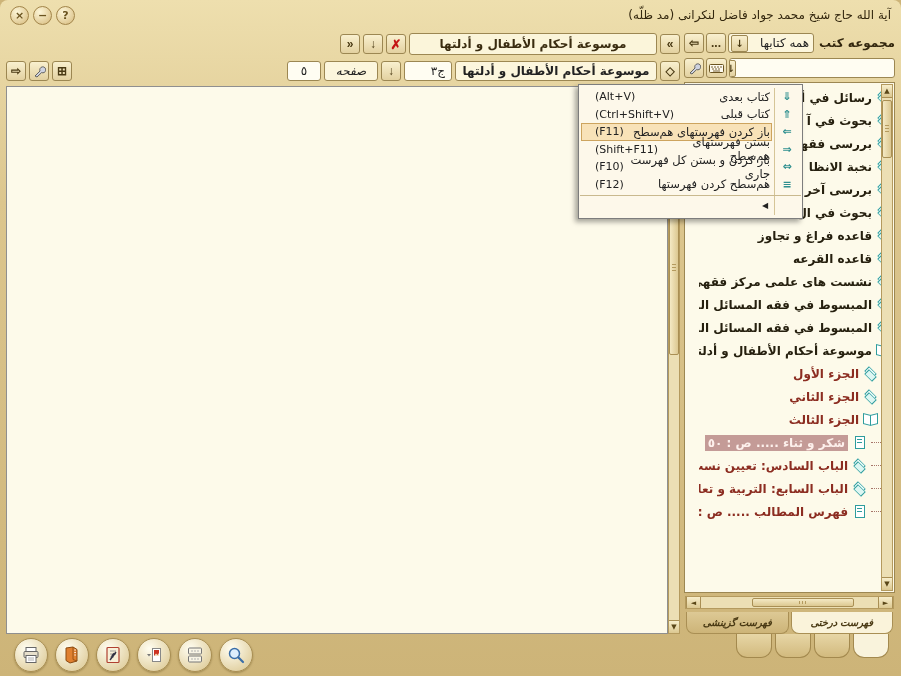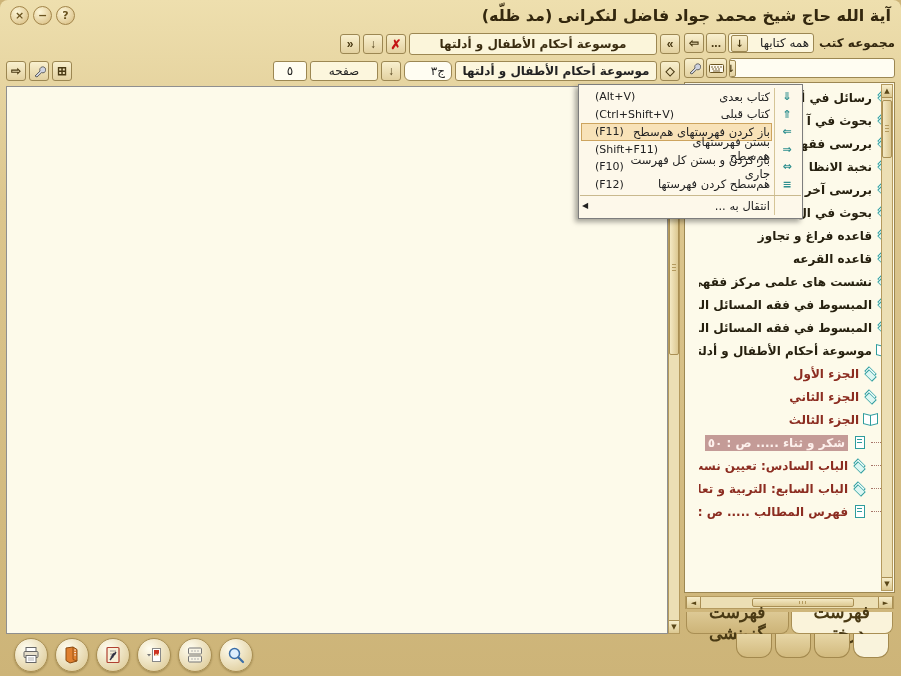--- a/index.html
+++ b/index.html
@@ -3,43 +3,43 @@
 <meta charset="utf-8">
 <style>
   html,body{margin:0;padding:0;}
   body{width:901px;height:676px;overflow:hidden;font-family:"DejaVu Sans",sans-serif;background:#cdb478;}
   .window{position:relative;width:901px;height:676px;box-sizing:border-box;
     background:linear-gradient(180deg,#eedfae 0%,#dcc68e 30%,#cdb478 100%);
     border-radius:8px 8px 0 0;padding:0 6px;}
   .flex{flex:1;}
   
   .titlebar{height:26px;display:flex;align-items:center;padding:2px 4px 0;}
-  .title{font-size:16px;font-weight:bold;color:#33270e;white-space:nowrap;}
+  .title{font-size:12px;font-weight:normal;color:#33270e;white-space:nowrap;}
   .winbtns{display:flex;gap:4px;}
   .wbtn{width:17px;height:17px;border-radius:50%;border:1px solid #a2854a;
     background:radial-gradient(circle at 35% 30%,#fdf6d8,#d6ba7c);
     color:#6b5420;font-size:11px;font-weight:bold;display:flex;align-items:center;justify-content:center;line-height:1;}
   
   .tbtn{height:20px;min-width:20px;box-sizing:border-box;border:1px solid #9c8752;border-radius:3px;
     background:linear-gradient(#f9f0cf,#e3d1a0);font-size:12px;font-weight:bold;color:#4a3a14;
     display:flex;align-items:center;justify-content:center;padding:0 2px;}
   .tbtn.red{color:#c41414;font-size:13px;}
   .field{background:#fcf6dd;border:1px solid #9c8752;border-radius:3px;height:20px;box-sizing:border-box;
     display:flex;align-items:center;font-size:12px;padding:0 6px;color:#222;white-space:nowrap;overflow:hidden;}
   
   .content{display:flex;height:606px;gap:4px;}
   .main{flex:1;display:flex;flex-direction:column;padding-top:4px;gap:3px;min-width:0;}
   .tabrow,.tabrow2{display:flex;gap:3px;height:24px;align-items:center;}
   .doctab{height:22px;box-sizing:border-box;border:1px solid #9c8752;border-radius:3px;
     display:flex;align-items:center;justify-content:center;font-size:12px;font-weight:bold;color:#3a2c10;padding:0 10px;}
   .doctab.active{background:#fbf5da;flex:0 0 248px;}
   .doctab.other{background:#efe4bb;flex:1;}
   .title-field{width:202px;justify-content:center;font-weight:bold;}
-  .vol-field{width:48px;background:#fffdf2;border-radius:6px;}
-  .page-label{width:68px;justify-content:center;}
+  .vol-field{width:48px;background:#fffdf2;}
+  .page-label{width:54px;justify-content:center;font-style:italic;}
   .page-value{width:34px;background:#fffdf2;justify-content:center;}
   
   .docwrap{flex:1;display:flex;min-height:0;}
   .docarea{flex:1;background:#fdfaea;border:1px solid #8f8f8f;padding:8px 10px 0;overflow:hidden;min-width:0;}
   .dline{height:37px;line-height:37px;font-size:14.5px;color:#141414;white-space:nowrap;overflow:hidden;}
   .dline.j{text-align:justify;text-align-last:justify;}
   .dline.r{text-align:right;}
   .dline.h{text-align:center;color:#c00000;font-weight:bold;font-size:13.5px;}
   .dline.i1{text-align:right;padding-right:138px;}
   .dline.i2{text-align:right;padding-right:228px;}
@@ -87,22 +87,22 @@
     border:1.2px solid #2f9d9d;background:#fff;transform:skewY(14deg);}
   .ic-open .sbicon::after{content:"";position:absolute;left:7px;top:1px;width:6px;height:9px;
     border:1.2px solid #2f9d9d;background:#fff;transform:skewY(-14deg);}
   .ic-doc .sbicon::before{content:"";position:absolute;left:3px;top:0;width:8px;height:11px;
     border:1px solid #2f9d9d;background:#fff;}
   .ic-doc .sbicon::after{content:"";position:absolute;left:5px;top:3px;width:5px;height:6px;
     background:repeating-linear-gradient(#2f9d9d 0 1px,transparent 1px 3px);}
   .sbrow.sel .sblbl{background:#c49b97;color:#fdf0ec;padding:1px 3px;}
   .sb-tabs{display:flex;gap:2px;height:22px;padding:0 2px;}
   .sbtab{flex:1;border:1px solid #a98f54;border-top:none;border-radius:0 0 8px 8px;
-    background:linear-gradient(#ddc995,#cdb478);font-size:17px;font-weight:bold;color:#4a3a14;
-    display:flex;align-items:center;justify-content:center;}
+    background:linear-gradient(#ddc995,#cdb478);font-size:10px;font-weight:bold;color:#4a3a14;
+    display:flex;align-items:center;justify-content:center;font-style:italic;}
   .sbtab.active{background:#faf3da;}
   
   .bottombar{height:42px;display:flex;align-items:flex-start;padding:0 2px;gap:4px;}
   .btabs{display:flex;gap:3px;padding-right:4px;}
   .btab{height:23px;border:1px solid #a3894e;border-top:none;border-radius:0 0 11px 11px;
     background:linear-gradient(#e7d6a6,#d2ba7e);padding:0 17px;font-size:12px;font-weight:bold;color:#4a3a14;
     display:flex;align-items:center;}
   .btab.active{background:#f9f3dc;}
   .circles{display:flex;align-items:center;gap:7px;padding:4px 6px 0;}
   .circle{width:34px;height:34px;border-radius:50%;border:1px solid #a98f54;
@@ -409,19 +409,18 @@
         <span class="mi-sub"></span>
       </div>
       <div class="menu-item">
         <span class="mi-icon">≡</span>
         <span class="mi-label">هم‌سطح كردن فهرستها</span>
         <span class="mi-short">(F12)</span>
         <span class="mi-sub"></span>
       </div>
       <div class="menu-item sub">
         <span class="mi-icon"></span>
-        <span class="mi-label">انتقال به ...</span>
         <span class="mi-short"></span>
         <span class="mi-sub">◀</span>
       </div>
     </div>
 
 </div>
 
 </body></html>

